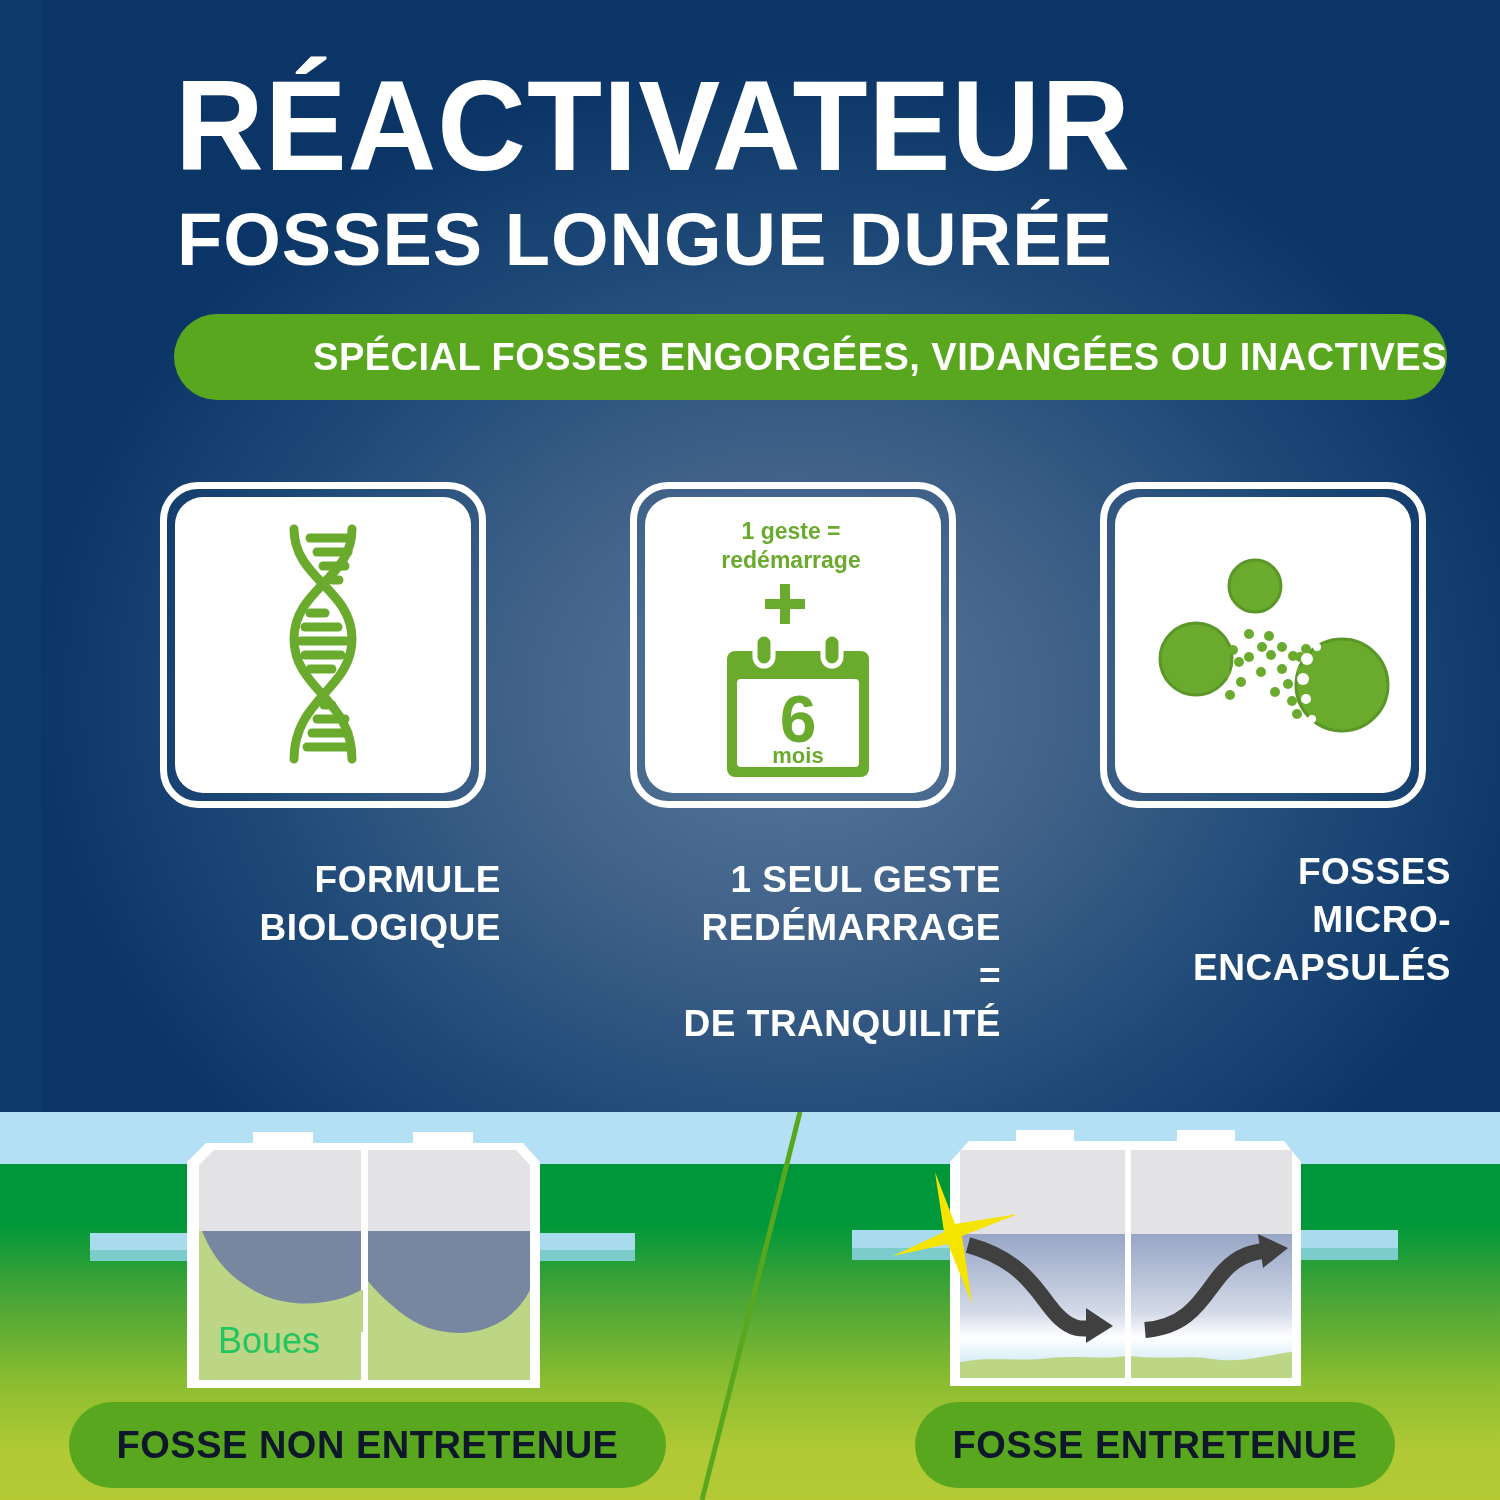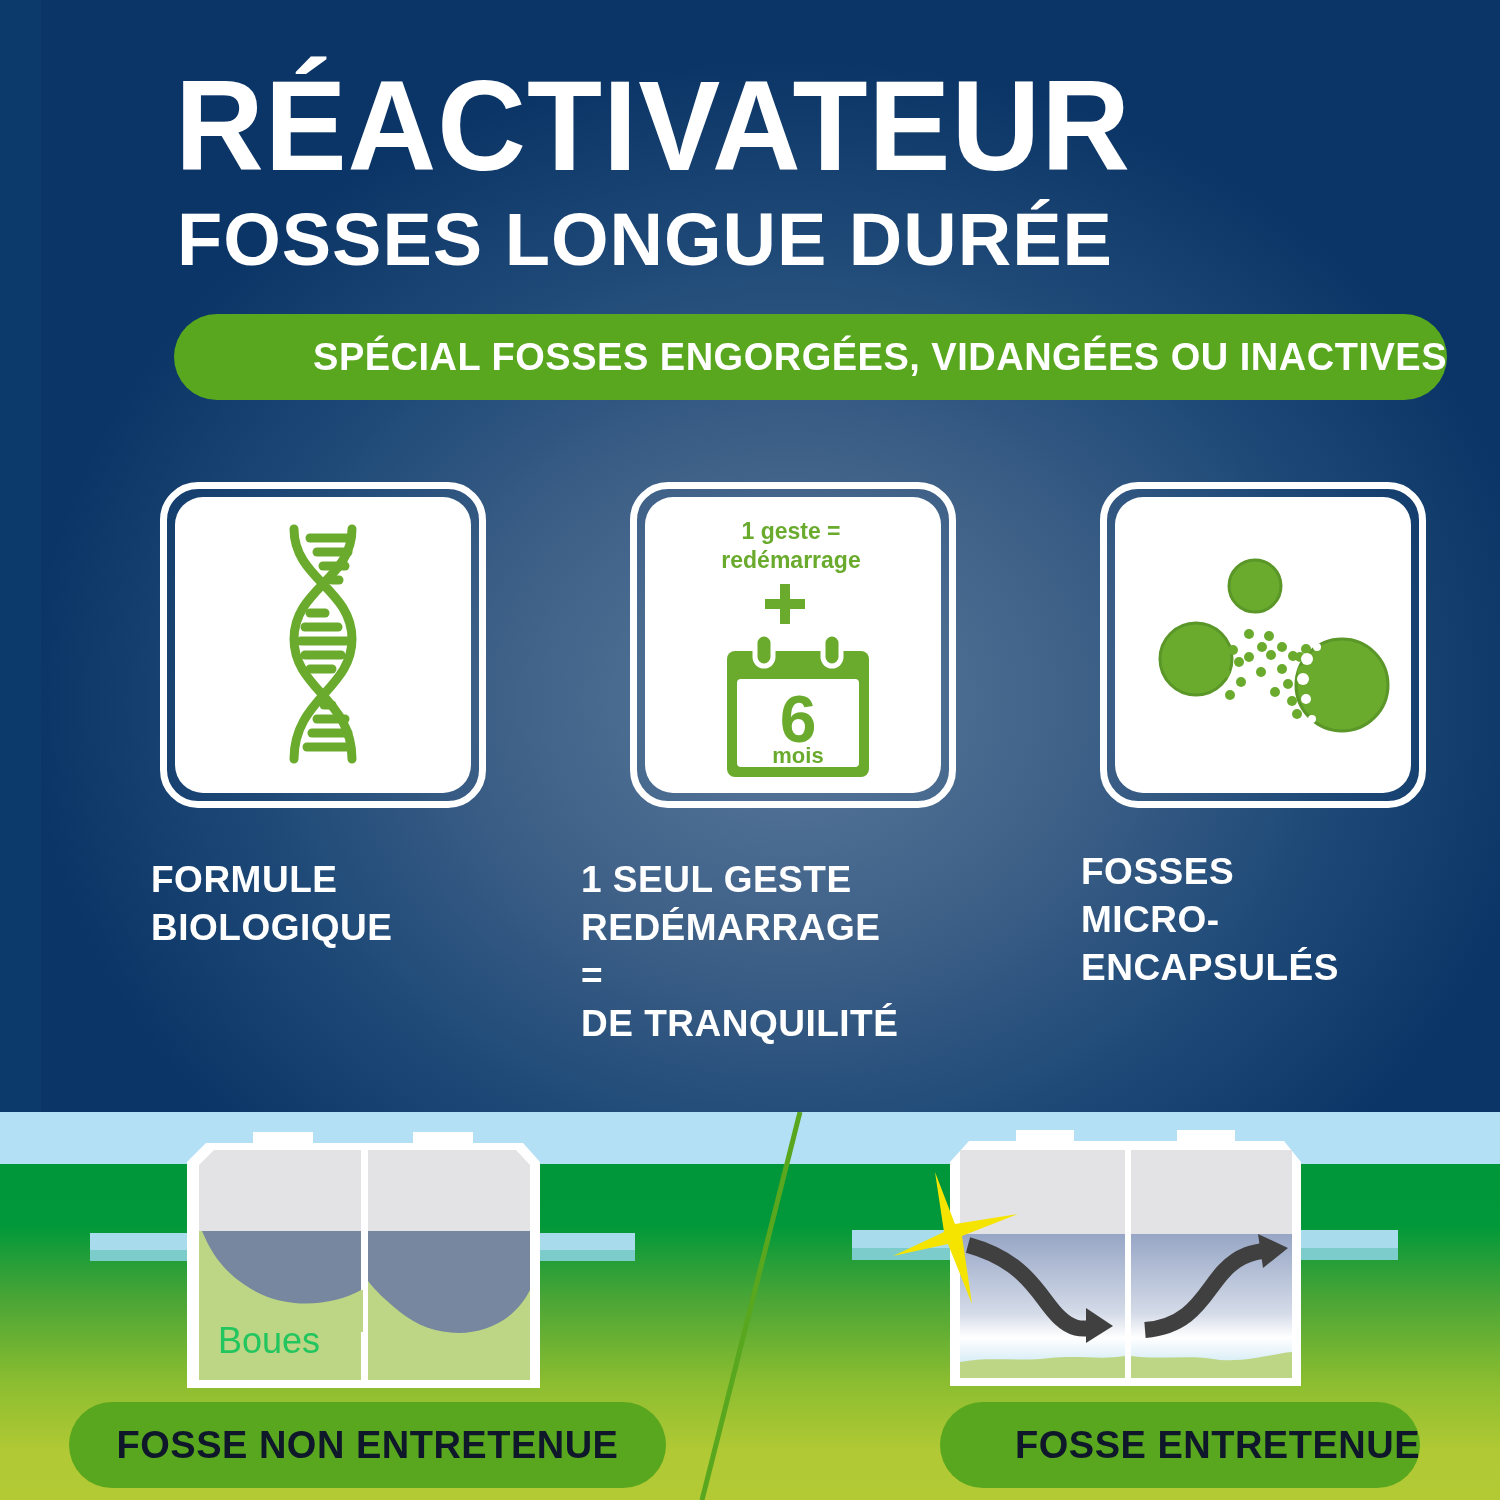--- a/index.html
+++ b/index.html
@@ -39,42 +39,42 @@
   .card .inner {
     position: absolute; left: 8px; top: 8px; right: 8px; bottom: 8px;
     background: #fff; border-radius: 28px;
   }
   .card svg { position: absolute; left: 0; top: 0; }
   .card-1 { left: 119px; }
   .card-2 { left: 589px; text-align: right; }
   .card-3 { left: 1059px; }
   .caption {
     position: absolute; color: #fff; font-weight: 700; font-size: 37px;
-    text-align: left; line-height: 48px; letter-spacing: 0.5px;
+    text-align: right; line-height: 48px; letter-spacing: 0.5px;
   }
   .caption div { display: block; }
   .cap-1 { left: 110px; width: 350px; top: 856px; }
   .cap-2 { left: 540px; width: 420px; top: 856px; }
   .cap-3 { left: 1040px; width: 370px; top: 848px; }
 
   .bottom {
     position: absolute; left: 0; top: 1112px; width: 1500px; height: 388px; overflow: hidden;
   }
   .sky { position: absolute; left: 0; top: 0; width: 1500px; height: 52px; background: #b4e0f5; }
   .ground {
     position: absolute; left: 0; top: 52px; width: 1500px; height: 336px;
     background: linear-gradient(to bottom, #00963a 0%, #00983a 18%, #4aa536 40%, #8bbd30 65%, #b0c934 85%, #b3ca35 100%);
   }
   .pill {
     position: absolute; height: 86px; border-radius: 43px; background: #58a71e;
     display: flex; align-items: center; justify-content: center;
   }
   .pill span { color: #0f172a; font-weight: 700; font-size: 38px; letter-spacing: 0.5px; }
   .pill-left { left: 69px; top: 1402px; width: 597px; }
-  .pill-right { left: 940px; top: 1402px; width: 480px; justify-content: flex-end; }
+  .pill-right { left: 915px; top: 1402px; width: 480px; }
   .boues {
     position: absolute; left: 218px; top: 1320px; font-family: "Liberation Sans", sans-serif;
     font-size: 36px; color: #22c55e; font-weight: 400;
   }
   .scene { position: absolute; left: 0; top: 1112px; }
 </style>
 </head>
 <body>
 
 <div class="top">

